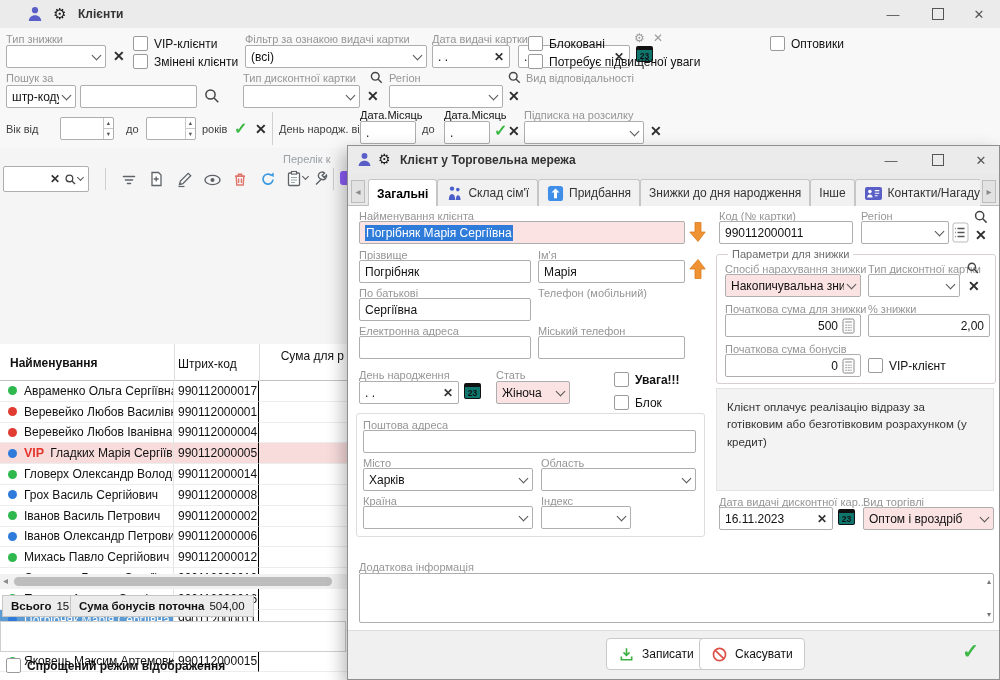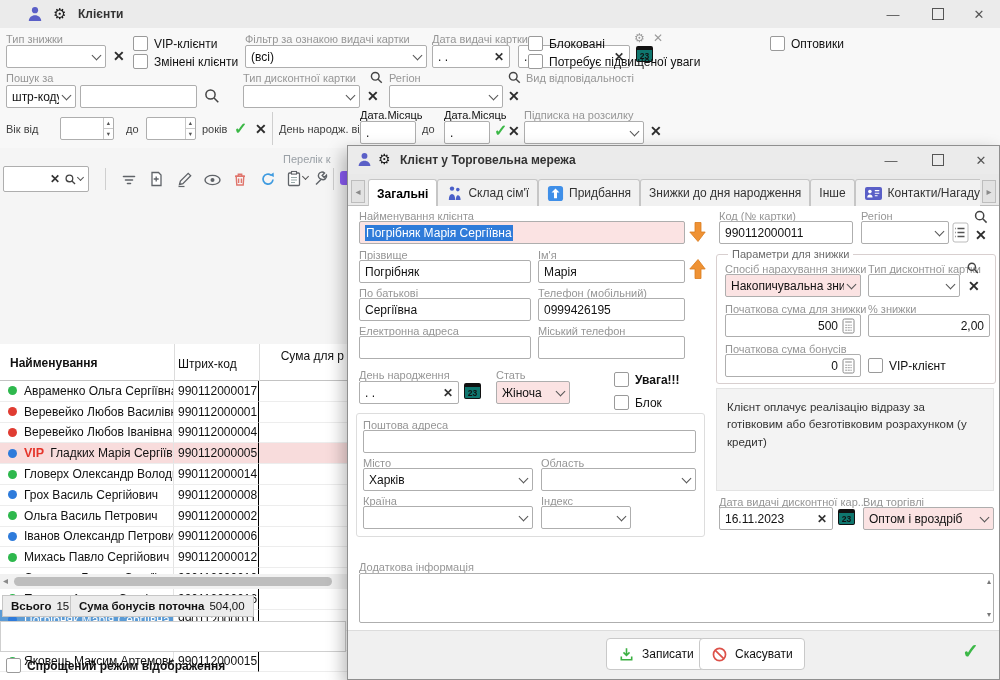--- a/index.html
+++ b/index.html
@@ -360,21 +360,21 @@
           <span class="nm">Грох Василь Сергійович</span>
         </div>
     <div class="c2">
           <span class="bc">990112000008</span>
         </div>
     <div class="c3"></div>
   </div>
       <div class="row">
     <div class="c1">
           <span class="dot" style="background: rgb(46, 184, 77);"></span>
-          <span class="nm">Ольга Василь Петрович</span>
+          <span class="nm">Іванов Василь Петрович</span>
         </div>
     <div class="c2">
           <span class="bc">990112000002</span>
         </div>
     <div class="c3"></div>
   </div>
       <div class="row">
     <div class="c1">
           <span class="dot" style="background: rgb(46, 123, 219);"></span>
           <span class="nm">Іванов Олександр Петрович</span>
@@ -559,23 +559,20 @@
       <svg width="18" height="22" viewBox="0 0 18 22">
           <path d="M6 20.5h6V11h4.2L9 1.5.8 11H6z" fill="#ef9234" stroke="#d97b1d" stroke-width=".8"></path>
         </svg>
       </span>
 
     <span class="lbl" style="left:11px;top:81px">По батькові</span>
     <div class="ctl" style="left:11px;top:92px;width:172px">
         <span class="val">Сергіївна</span>
       </div>
     <span class="lbl" style="left:190px;top:81px">Телефон (мобільний)</span>
-    <div class="ctl" style="left:190px;top:92px;width:147px">
-        <span class="val">0999426195</span>
-      </div>
 
     <span class="lbl" style="left:11px;top:119px">Електронна адреса</span>
     <div class="ctl" style="left:11px;top:130px;width:172px">
         <span class="val"></span>
       </div>
     <span class="lbl" style="left:190px;top:119px">Міський телефон</span>
     <div class="ctl" style="left:190px;top:130px;width:147px">
         <span class="val"></span>
       </div>
 

